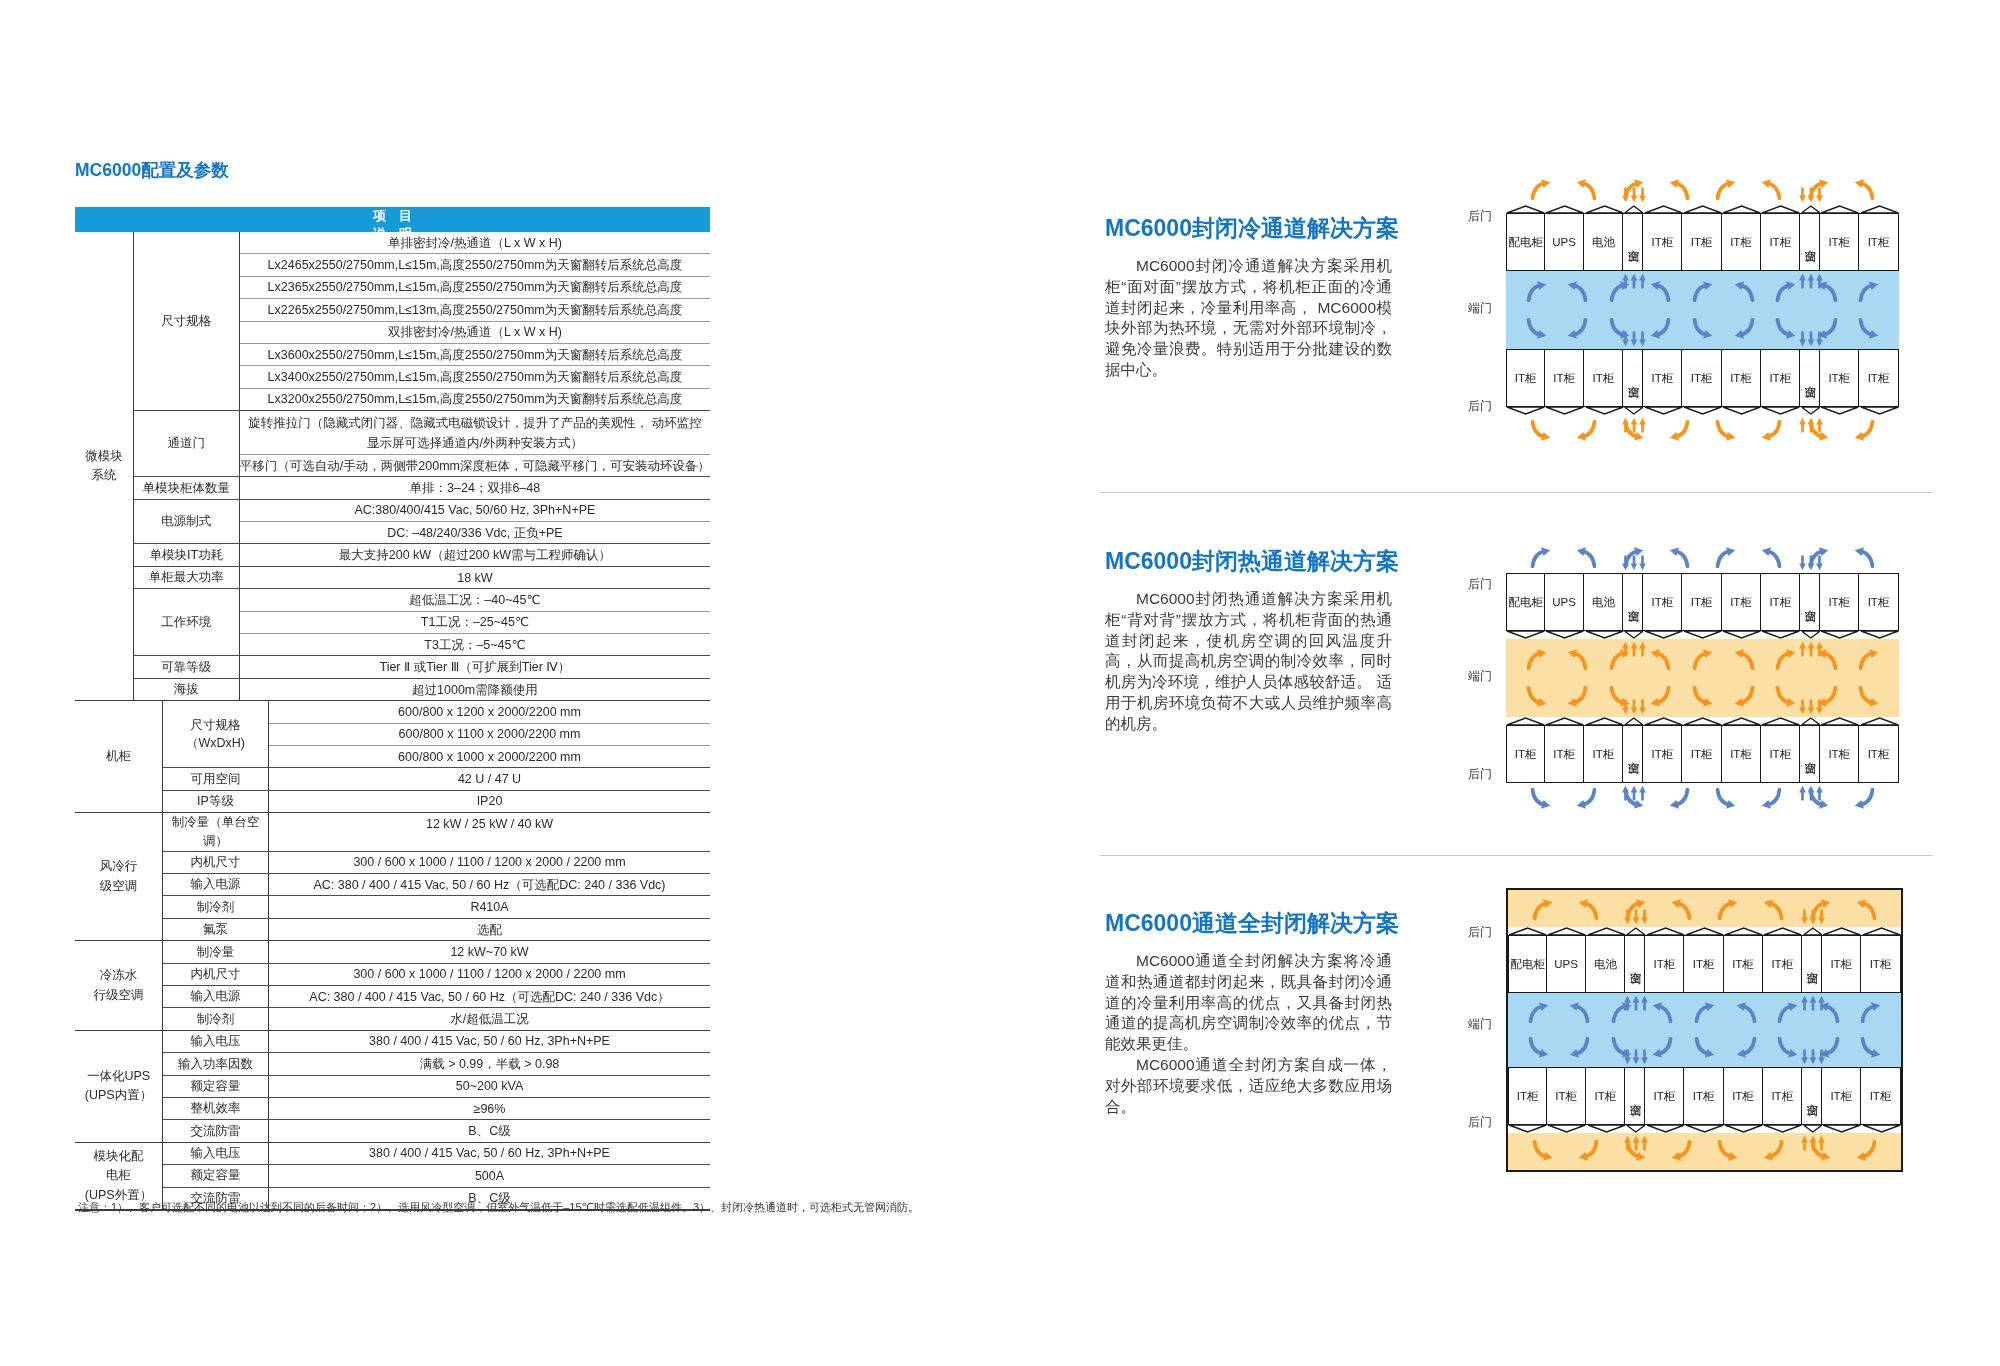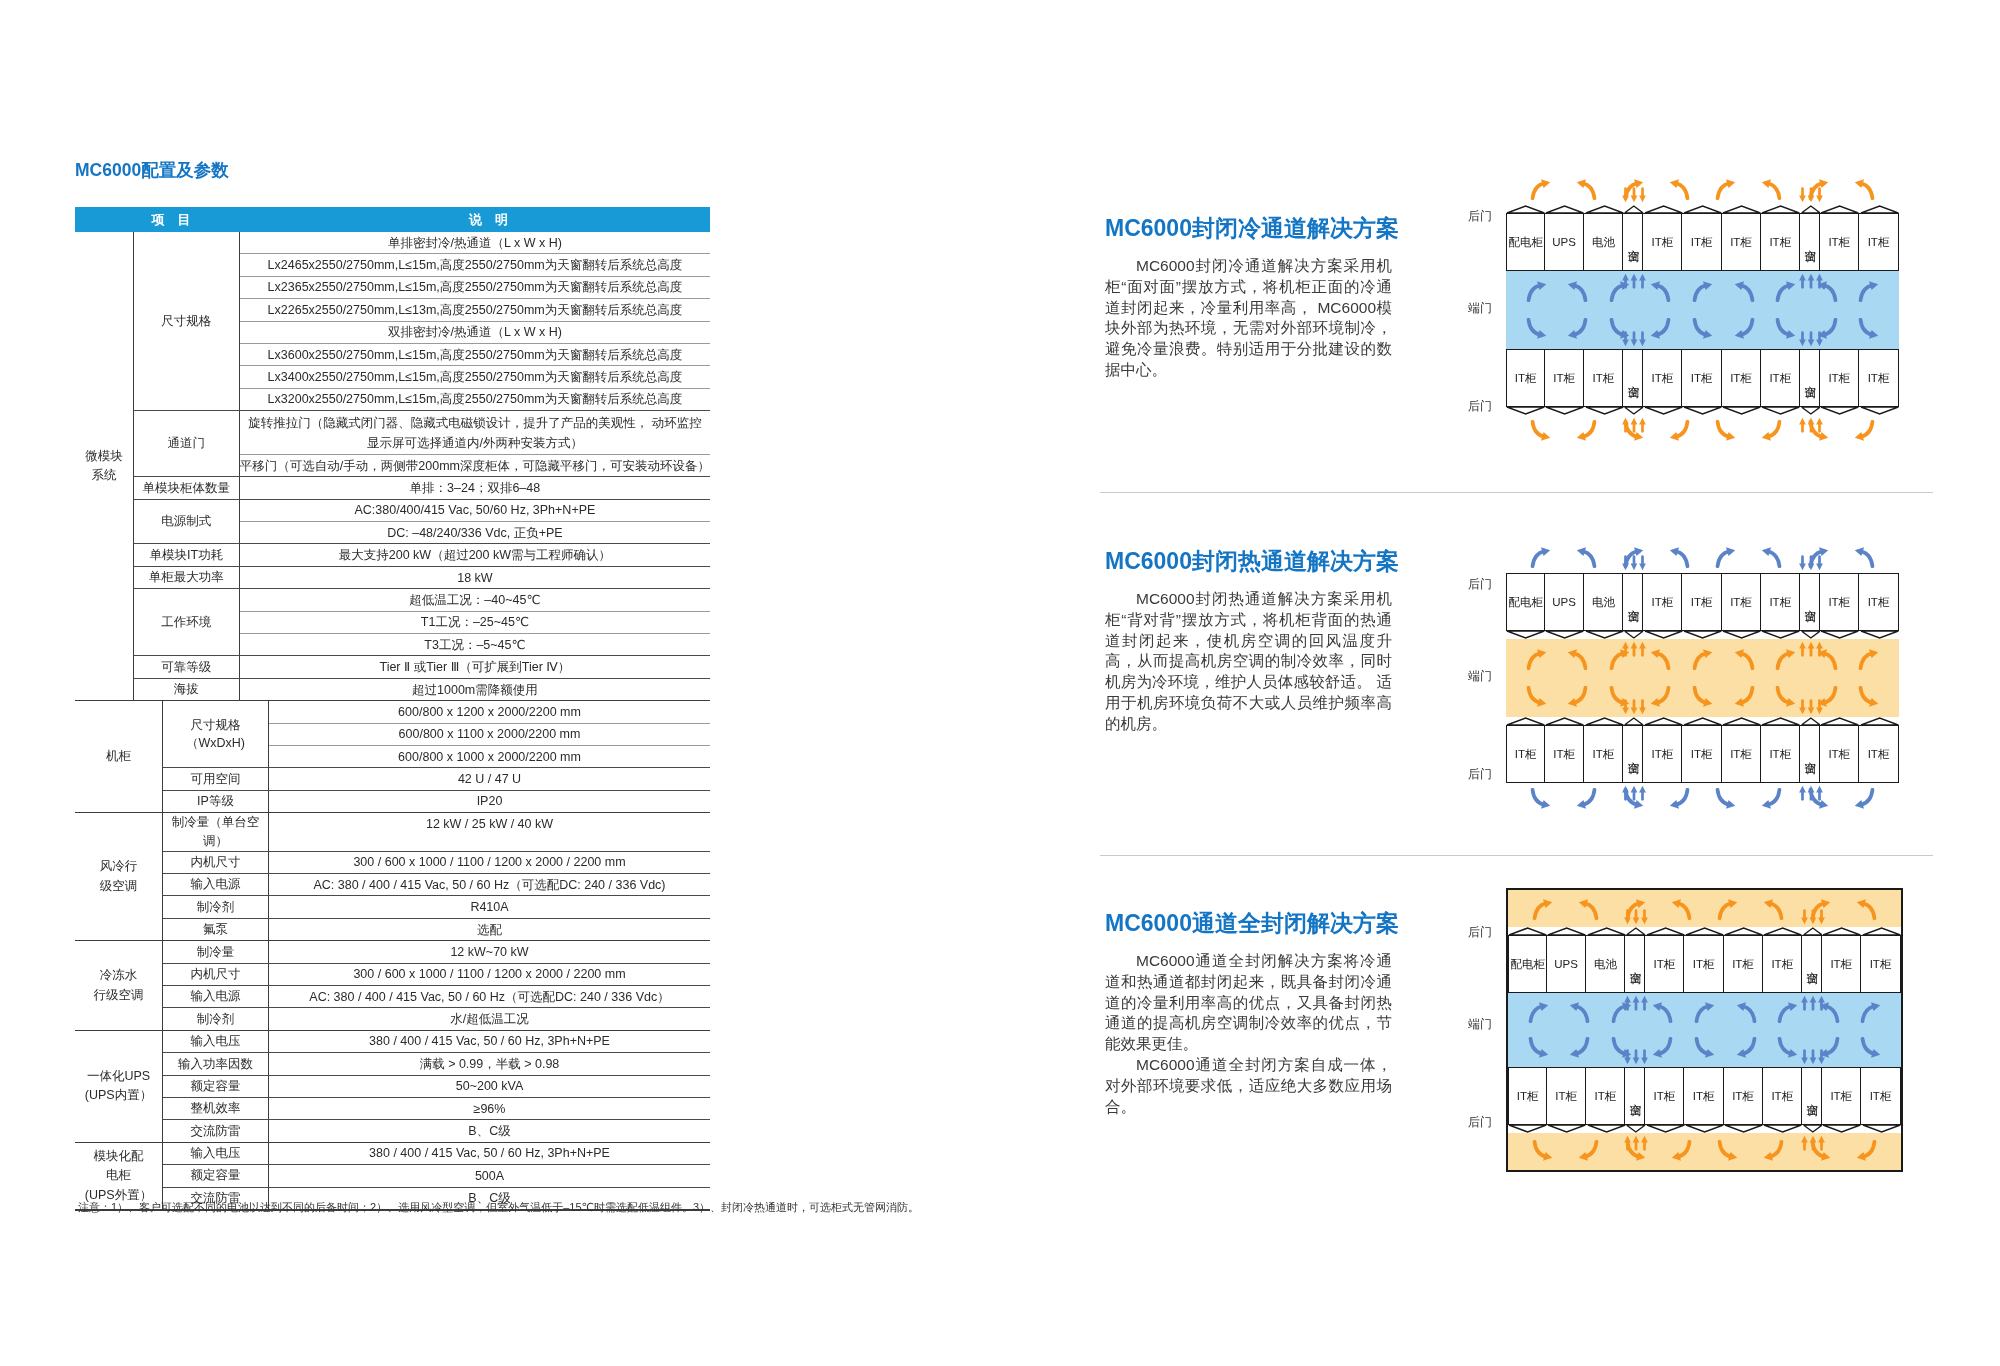--- a/index.html
+++ b/index.html
@@ -2,21 +2,21 @@
 <html><head>
 <meta charset="utf-8">
 <style>
   html,body{margin:0;padding:0;background:#fff;}
   .canvas{position:relative;width:2000px;height:1216px;background:#ffffff;overflow:hidden;
           font-family:"Liberation Sans","DejaVu Sans",sans-serif;color:#2b2b2b;}
 
   
   .page-title{position:absolute;left:75px;top:158px;font-size:17.5px;font-weight:bold;color:#1375C4;margin:0;}
   .spec-table{position:absolute;left:75px;top:207px;width:635px;border-bottom:2px solid #3c3c3c;font-size:12.5px;}
-  .spec-header{display:flex;height:25px;background:#189AD6;color:#fff;font-weight:bold;font-size:13px;align-items:center;}
+  .spec-header{display:flex;height:25px;background:#189AD6;color:#fff;font-weight:bold;font-size:13px;align-items:center;flex-direction:column;}
   .spec-header .h-item{width:192px;text-align:center;}
   .spec-header .h-desc{flex:1;text-align:center;}
   .group{display:flex;}
   .group + .group{border-top:1.5px solid #3c3c3c;}
   .cat{width:87px;display:flex;align-items:center;justify-content:center;text-align:center;
        white-space:pre-line;line-height:1.55;}
   .items{flex:1;display:flex;flex-direction:column;border-left:1.2px solid #3c3c3c;}
   .item{display:flex;}
   .item + .item{border-top:1.1px solid #4a4a4a;}
   .iname{width:105px;display:flex;align-items:center;justify-content:center;text-align:center;

